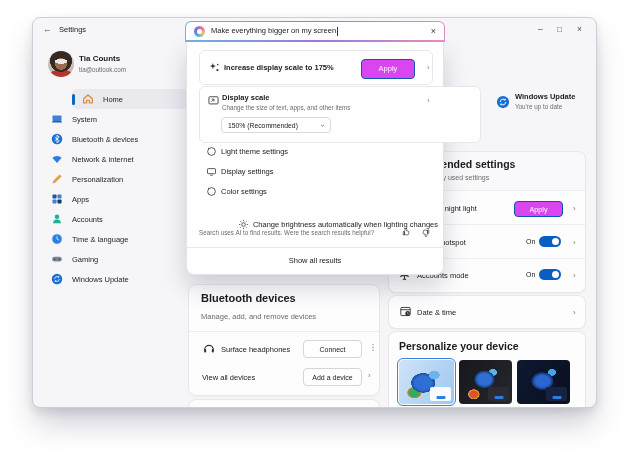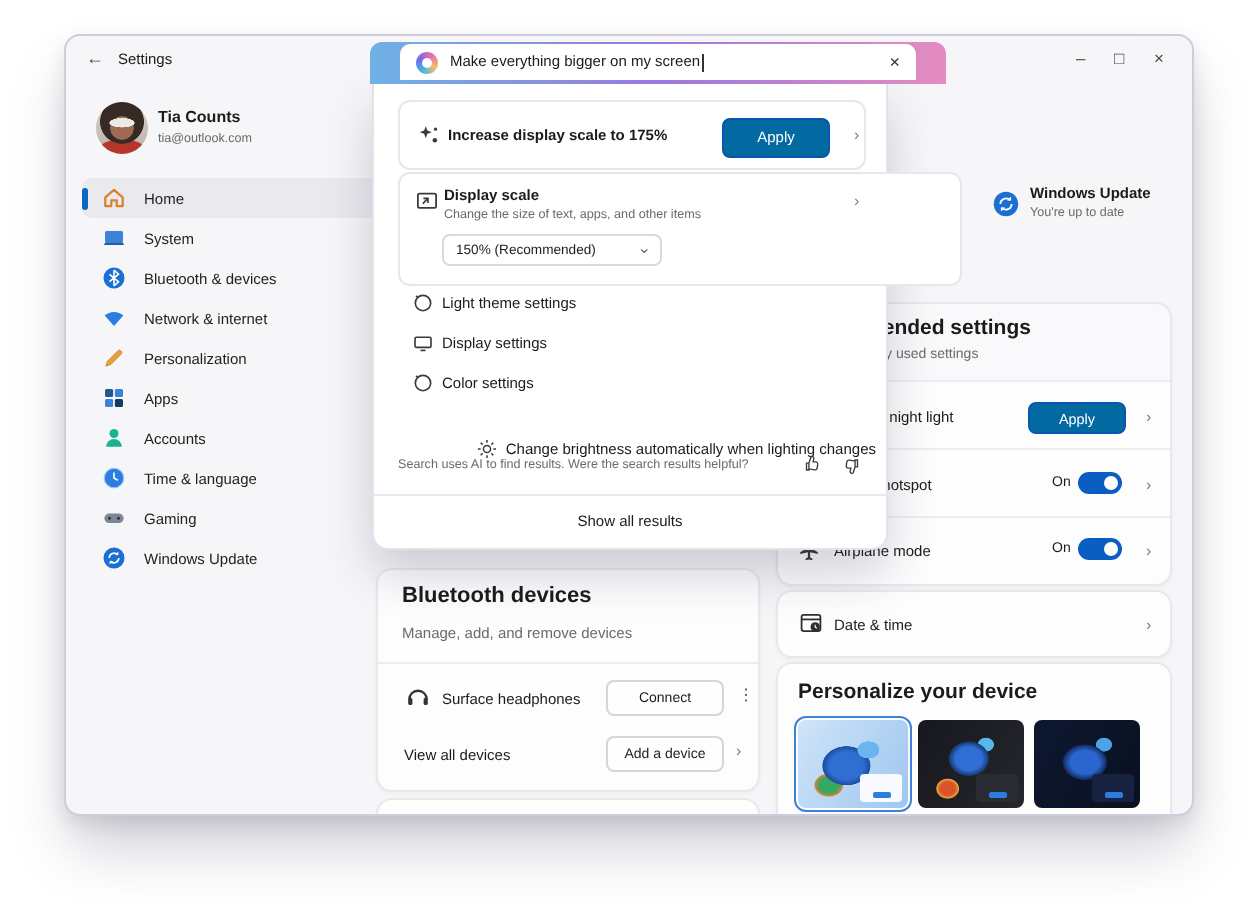--- a/index.html
+++ b/index.html
@@ -13,45 +13,45 @@
   .t-sec{color:#6b6b6b;}
   .fs6{font-size:6.3px;} .fs7{font-size:7px;} .fs75{font-size:7.5px;} .fs8{font-size:8px;}
   .bold{font-weight:bold;}
   .h-card{font-size:10.5px;font-weight:bold;color:#1b1b1b;}
   
   .tb-glyph{color:#4a4a4a;font-size:8.5px;}
   
   .nav{position:absolute;left:8px;top:71px;width:148px;}
   .nav-item{position:relative;height:20px;display:flex;align-items:center;gap:9px;
             padding-left:10px;border-radius:5px;cursor:default;}
-  .nav-item.selected{background:#eae9ee;}
+  .nav-item.selected{background:#eae9ee;margin-left:31px;}
   .nav-item.selected::before{content:"";position:absolute;left:0;top:4.5px;width:3px;height:11px;
             border-radius:2px;background:#0a66c2;}
   .nav-label{font-size:7.5px;color:#1f1f1f;white-space:nowrap;}
   .avatar{position:absolute;left:15px;top:33px;width:26px;height:26px;border-radius:50%;overflow:hidden;
      background:
        radial-gradient(7px 2.6px at 50% 40%, #ece8e4 0 88%, transparent 92%),
        radial-gradient(circle at 50% 50%, #9c6b52 0 31%, transparent 33%),
        radial-gradient(circle at 50% 38%, #352a24 0 52%, transparent 54%),
        radial-gradient(16px 9px at 50% 100%, #b5372c 0 80%, transparent 85%),
        linear-gradient(#d8cfc8,#bdb2a9);}
   
   .card{position:absolute;background:#fdfdfe;border:1px solid #e8e8ec;border-radius:8px;
         box-shadow:0 1px 2px rgba(0,0,0,.04);}
   .chev{color:#7c7c82;font-size:8px;}
   .chev-down{display:inline-block;transform:rotate(90deg);color:#5a5a60;font-size:8px;}
-  .btn-primary{background:#0369a1;color:#fff;border:1px solid #0a55af;border-radius:4px;
+  .btn-primary{background:#d946ef;color:#fff;border:1px solid #0a55af;border-radius:4px;
         display:flex;align-items:center;justify-content:center;font-size:7.2px;}
   .btn-secondary{background:#fefefe;border:1px solid #d5d5da;border-radius:4px;color:#1b1b1b;
         display:flex;align-items:center;justify-content:center;font-size:7px;}
   .toggle{width:22px;height:11px;border-radius:6px;background:#0a5dc2;position:relative;}
   .toggle::after{content:"";position:absolute;right:2px;top:2px;width:7px;height:7px;border-radius:50%;background:#fff;}
   
   .search-wrap{position:absolute;left:152px;top:3px;width:258px;z-index:61;
-        padding:1px 15px 2px;border-radius:6px 6px 0 0;
+        padding:1px 1px 2px;border-radius:6px 6px 0 0;
         background:linear-gradient(90deg,#6fb1e6,#9a79de,#e58cc0);}
   .search-inner{background:#fff;border-radius:5px 5px 0 0;height:18px;display:flex;align-items:center;
         padding:0 8px;gap:6px;}
   .copilot{width:11px;height:11px;border-radius:50%;position:relative;flex:0 0 auto;
         background:conic-gradient(from 210deg,#3db6e8,#7a6ae0,#e86bb0,#f4c06a,#3db6e8);}
   .copilot::after{content:"";position:absolute;left:3px;top:3px;width:5px;height:5px;border-radius:50%;background:#fff;}
   .caret{display:inline-block;width:1px;height:9px;background:#333;margin-left:1px;vertical-align:middle;}
   .panel{position:absolute;left:153px;top:24px;width:256px;height:232px;background:#ffffff;z-index:60;
         border:1px solid #e3e3e8;border-top:none;border-radius:0 0 8px 8px;
         box-shadow:0 12px 24px rgba(40,40,70,.20);}
@@ -204,21 +204,21 @@
       <span class="abs t fs75" style="left:28px;top:13px;white-space:nowrap;">Mobile hotspot</span>
       <span class="abs t fs7" style="left:137px;top:13px;">On</span>
       <div class="toggle abs" style="left:150px;top:11px;"></div>
       <span class="abs chev" style="left:184px;top:13px;">›</span>
     </div>
 
     <div class="abs" style="left:0;top:106px;width:100%;height:33px;background:#fdfdfe;border-top:1px solid #ededf1;border-radius:0 0 8px 8px;">
       <svg class="abs" style="left:9px;top:10px;" width="13" height="13" viewBox="0 0 16 16">
           <path d="M8 1.5c.4 0 .7.3.7.7v3.6l4.7 2.9v1.1L8.7 8.7v3.1l1.4 1v.9L8 13.2l-2.1.5v-.9l1.4-1V8.7L2.6 9.8V8.7l4.7-2.9V2.2c0-.4.3-.7.7-.7z" fill="#3a3a3a"></path>
         </svg>
-      <span class="abs t fs75" style="left:28px;top:12px;white-space:nowrap;">Airplane mode</span>
+      <span class="abs t fs75" style="left:28px;top:12px;white-space:nowrap;">Accounts mode</span>
       <span class="abs t fs7" style="left:137px;top:12px;">On</span>
       <div class="toggle abs" style="left:150px;top:10px;"></div>
       <span class="abs chev" style="left:184px;top:12px;">›</span>
     </div>
   </div>
 
   <div class="card" style="left:355px;top:277px;width:196px;height:32px;">
     <svg class="abs" style="left:10px;top:9px;" width="13" height="13" viewBox="0 0 16 16">
         <rect x="2.2" y="3" width="11.6" height="10" rx="1.4" fill="none" stroke="#2f2f2f" stroke-width="1.1"></rect>
         <path d="M2.2 5.8h11.6" stroke="#2f2f2f" stroke-width="1.1"></path>

